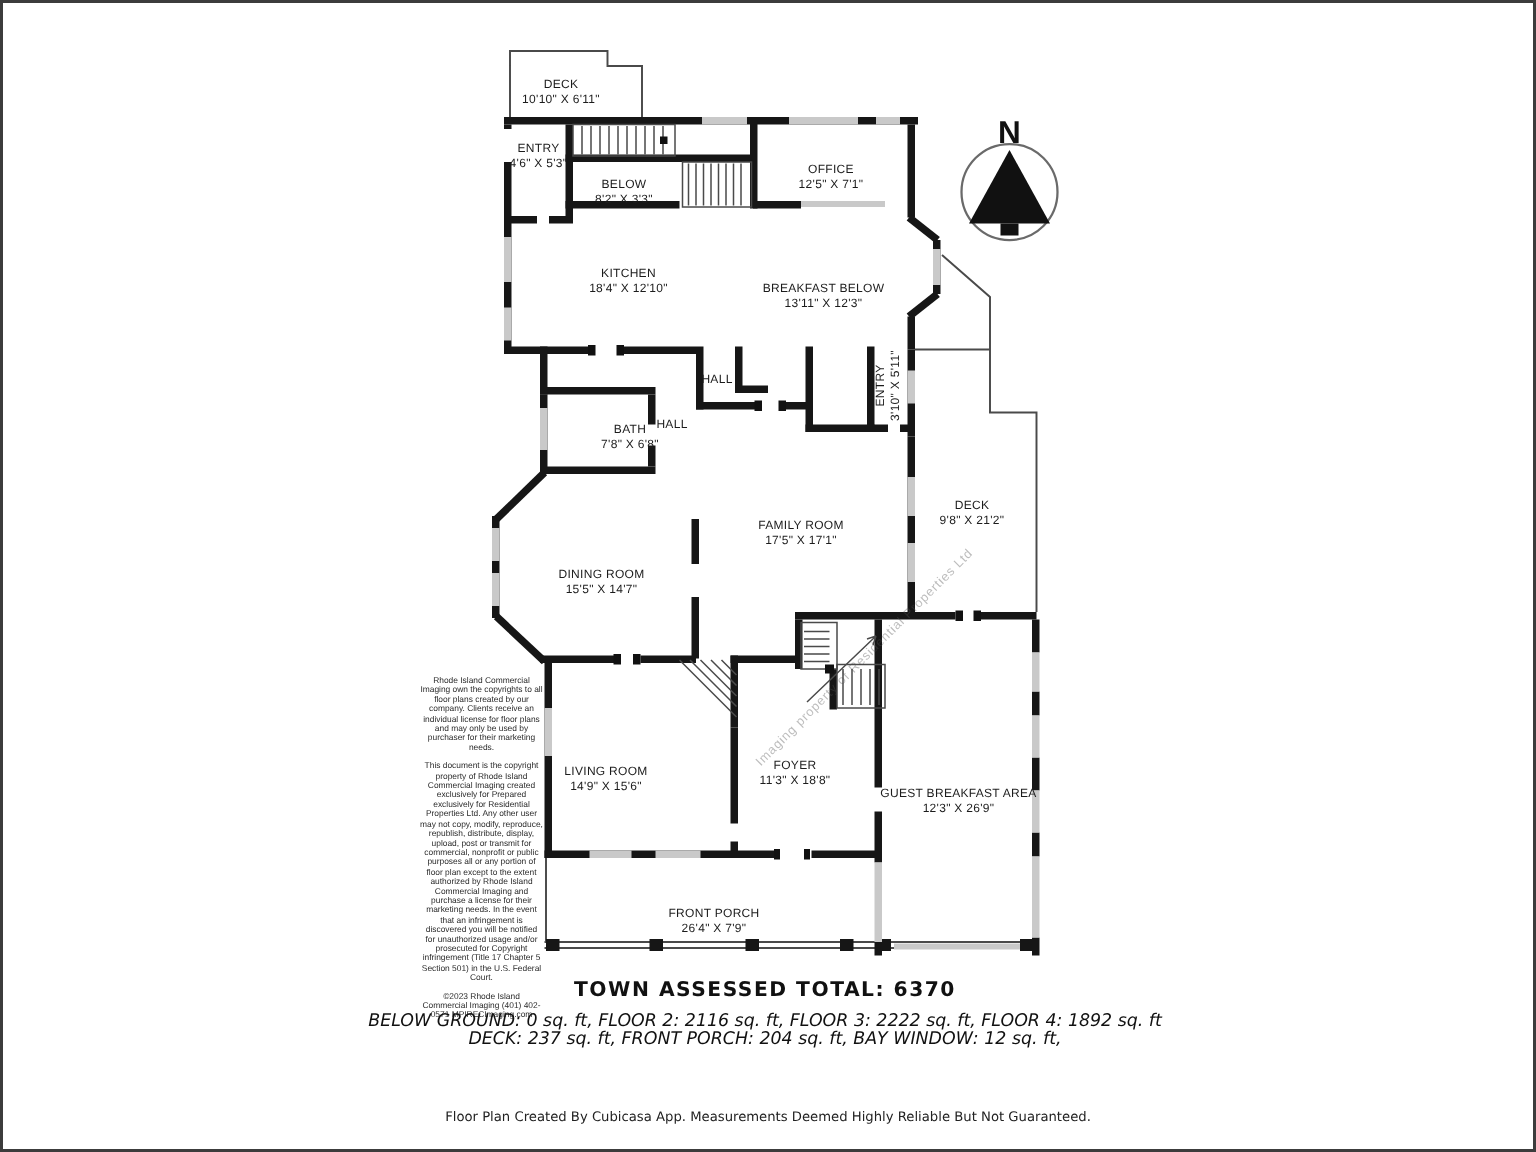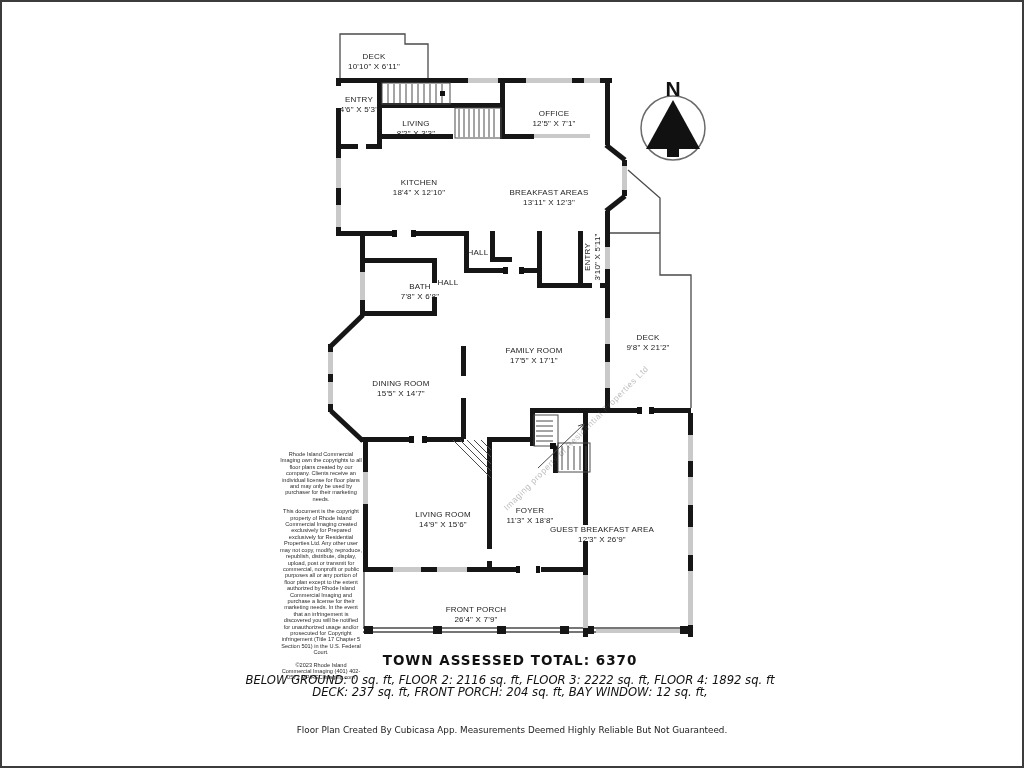--- a/index.html
+++ b/index.html
@@ -16,21 +16,21 @@
              font-size:8.5px;color:rgba(80,80,80,.38);white-space:nowrap;letter-spacing:.6px;}
   #north-n{position:absolute;left:673px;top:89px;transform:translate(-50%,-50%);
            font-size:21px;font-weight:bold;color:#111;}
   #copyright{position:absolute;left:280px;top:451px;width:82px;text-align:center;
              font-size:5.6px;line-height:6.4px;color:#2b2b2b;}
   #copyright p{margin:0 0 6px 0;}
   #summary{position:absolute;left:0;top:652px;width:1020px;text-align:center;color:#111;
            font-family:"DejaVu Sans","Liberation Sans",sans-serif;}
   #summary .title{font-size:13.5px;font-weight:bold;letter-spacing:1px;margin-bottom:6px;}
   #summary .line{font-size:11.6px;line-height:12.3px;font-style:italic;}
-  #footer-note{position:absolute;left:0;top:725px;width:1024px;text-align:center;
+  #footer-note{position:absolute;left:0;top:740px;width:1024px;text-align:center;
                font-size:8.8px;color:#222;font-family:"DejaVu Sans","Liberation Sans",sans-serif;}
 </style>
 </head>
 <body>
 
 <div id="page">
   <div class="frame"></div>
 
   <svg id="plan-svg" width="1024" height="768" viewBox="0 0 1024 768">
 
@@ -187,33 +187,33 @@
 
   <div class="room-label" style="left:374px;top:61px">
     <span class="nm">DECK</span>
       <span class="dm">10'10" X 6'11"</span>
     </div>
   <div class="room-label" style="left:359px;top:104px">
     <span class="nm">ENTRY</span>
       <span class="dm">4'6" X 5'3"</span>
     </div>
   <div class="room-label" style="left:416px;top:128px">
-    <span class="nm">LIVING</span>
+    <span class="nm">BELOW</span>
       <span class="dm">8'2" X 3'3"</span>
     </div>
   <div class="room-label" style="left:554px;top:118px">
     <span class="nm">OFFICE</span>
       <span class="dm">12'5" X 7'1"</span>
     </div>
   <div class="room-label" style="left:419px;top:187px">
     <span class="nm">KITCHEN</span>
       <span class="dm">18'4" X 12'10"</span>
     </div>
   <div class="room-label" style="left:549px;top:197px">
-    <span class="nm">BREAKFAST AREAS</span>
+    <span class="nm">BREAKFAST BELOW</span>
       <span class="dm">13'11" X 12'3"</span>
     </div>
   <div class="room-label" style="left:478px;top:253px">
     <span class="nm">HALL</span>
     </div>
   <div class="room-label" style="left:420px;top:291px">
     <span class="nm">BATH</span>
       <span class="dm">7'8" X 6'8"</span>
     </div>
   <div class="room-label" style="left:448px;top:283px">
@@ -228,29 +228,29 @@
       <span class="dm">9'8" X 21'2"</span>
     </div>
   <div class="room-label" style="left:534px;top:355px">
     <span class="nm">FAMILY ROOM</span>
       <span class="dm">17'5" X 17'1"</span>
     </div>
   <div class="room-label" style="left:401px;top:388px">
     <span class="nm">DINING ROOM</span>
       <span class="dm">15'5" X 14'7"</span>
     </div>
-  <div class="room-label" style="left:443px;top:519px">
+  <div class="room-label" style="left:404px;top:519px">
     <span class="nm">LIVING ROOM</span>
       <span class="dm">14'9" X 15'6"</span>
     </div>
   <div class="room-label" style="left:530px;top:515px">
     <span class="nm">FOYER</span>
       <span class="dm">11'3" X 18'8"</span>
     </div>
-  <div class="room-label" style="left:602px;top:534px">
+  <div class="room-label" style="left:639px;top:534px">
     <span class="nm">GUEST BREAKFAST AREA</span>
       <span class="dm">12'3" X 26'9"</span>
     </div>
   <div class="room-label" style="left:476px;top:614px">
     <span class="nm">FRONT PORCH</span>
       <span class="dm">26'4" X 7'9"</span>
     </div>
 
   <div id="copyright">
     <p>Rhode Island Commercial Imaging own the copyrights to all floor plans created by our company. Clients receive an individual license for floor plans and may only be used by purchaser for their marketing needs.</p>

